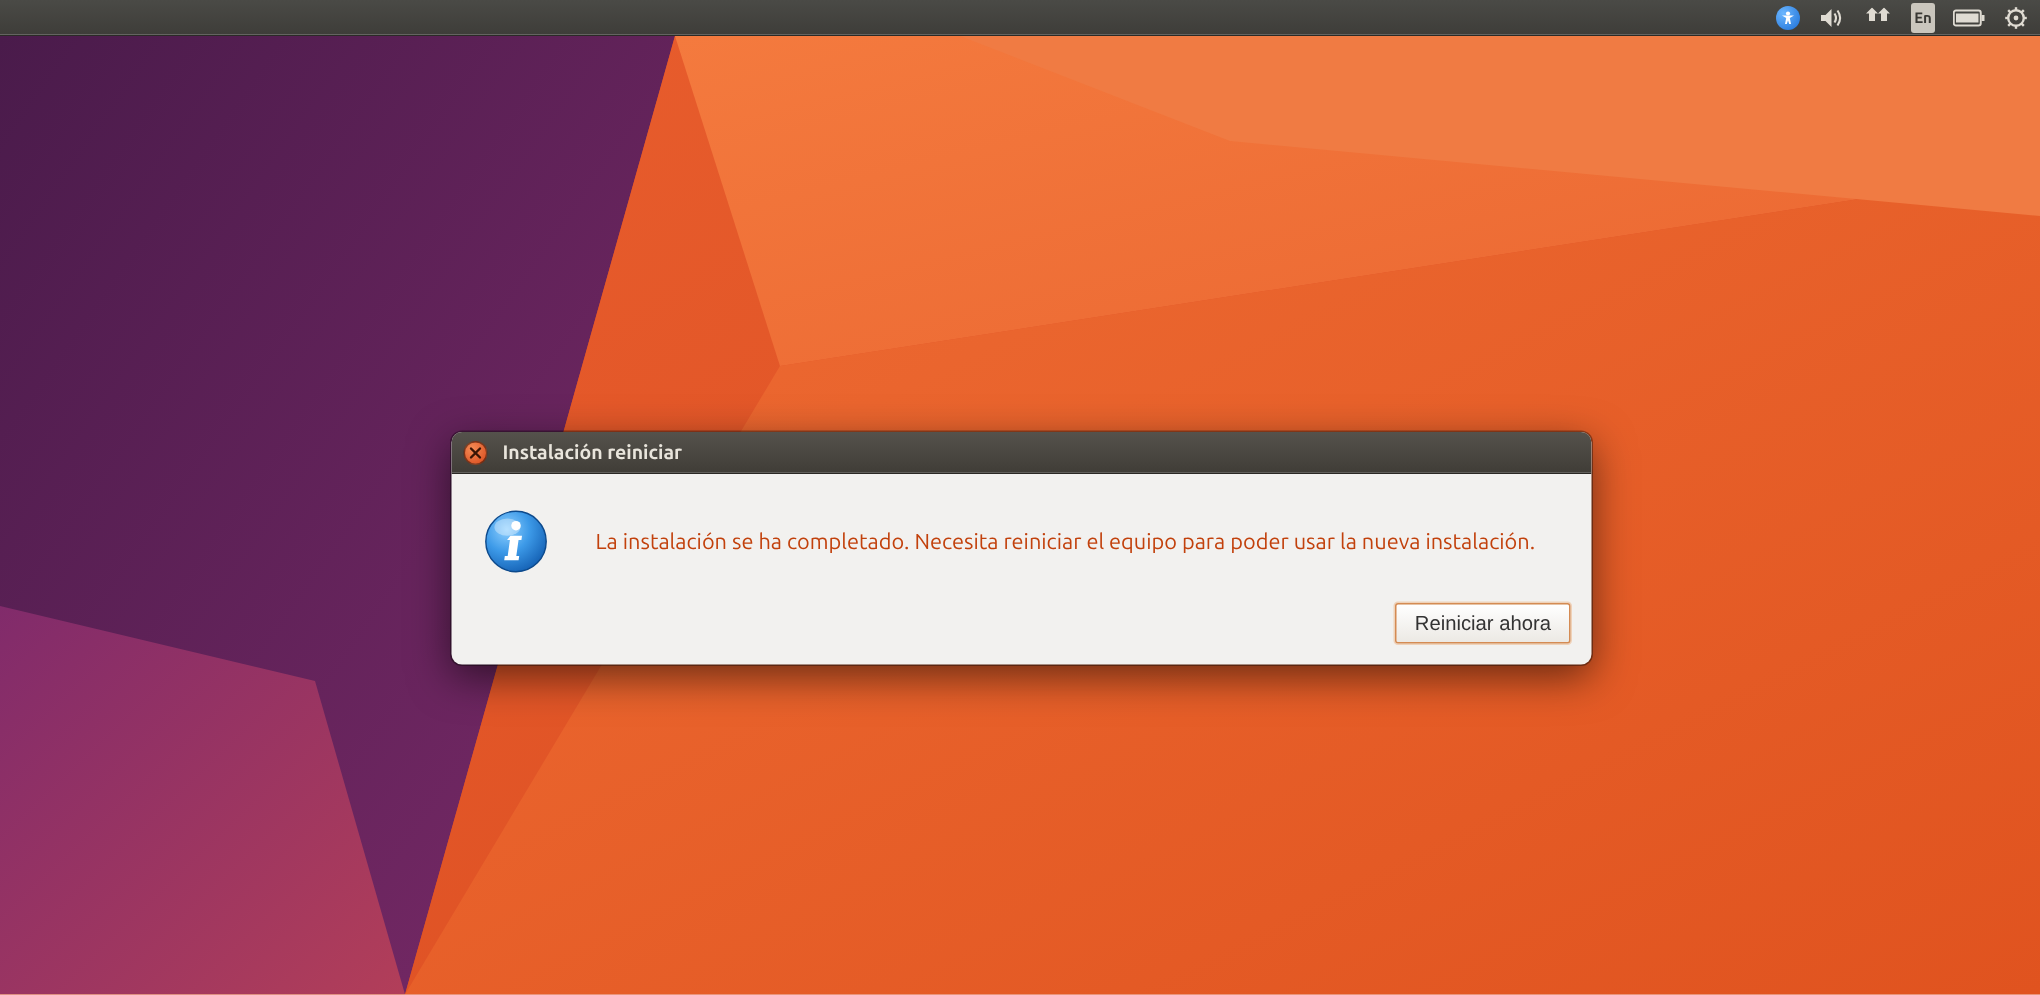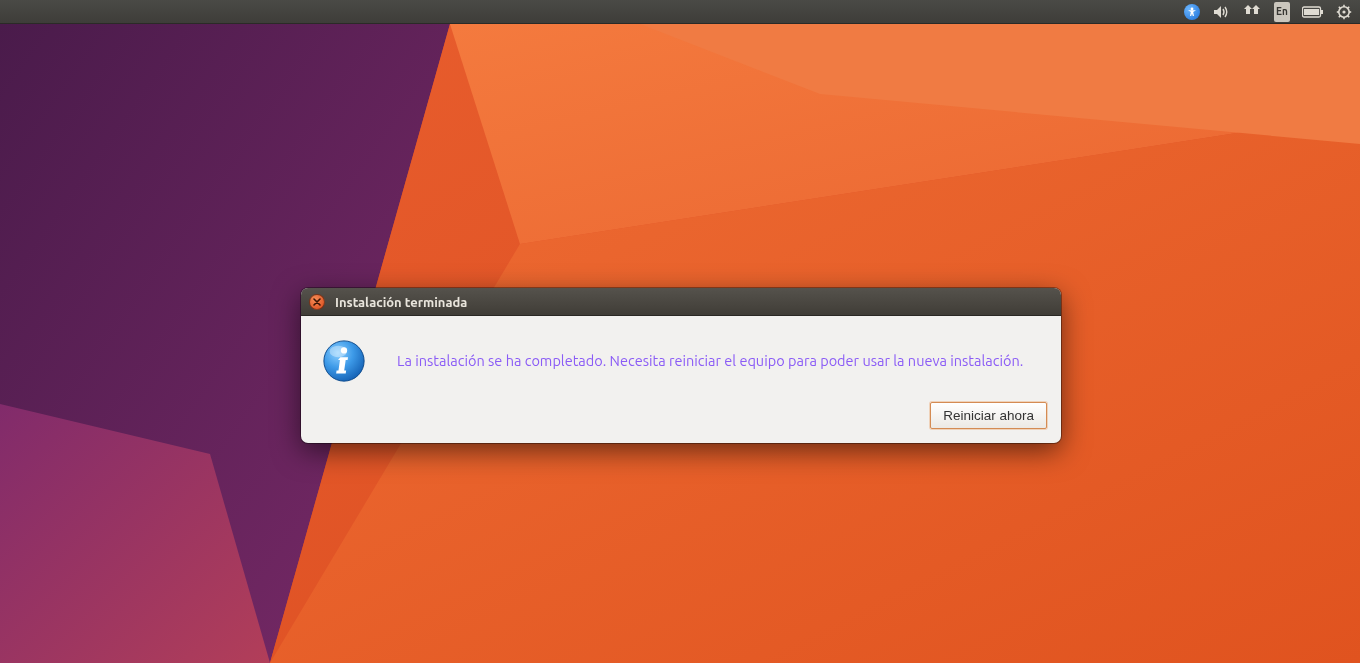--- a/index.html
+++ b/index.html
@@ -78,21 +78,21 @@
     }
     .close-btn svg { display:block; }
 
     .dialog-body {
       display: flex; align-items: center;
       padding: 22px 20px 8px 20px;
       gap: 30px;
     }
     .info-icon { width: 46px; height: 46px; flex-shrink: 0; }
     .dialog-msg {
-      color: #8b5cf6;
+      color: #c2410c;
       font-size: 14.5px;
       line-height: 1.35;
     }
     .dialog-actions {
       display: flex; justify-content: flex-end;
       padding: 10px 14px 14px 14px;
     }
     .btn {
       background: linear-gradient(to bottom, #ffffff, #ece9e4);
       border: 1px solid #d48b53;
@@ -192,21 +192,21 @@
   </svg>
 </div>
 
 <div class="dialog">
   <div class="titlebar">
     <div class="close-btn">
       <svg width="8" height="8" viewBox="0 0 8 8">
           <path d="M1 1 L7 7 M7 1 L1 7" stroke="#3a1505" stroke-width="1.6" stroke-linecap="round"></path>
         </svg>
     </div>
-    <div>Instalación terminada</div>
+    <div>Instalación reiniciar</div>
   </div>
   <div class="dialog-body">
     <svg class="info-icon" viewBox="0 0 48 48">
       <defs>
         <radialGradient id="ig" cx="35%" cy="30%" r="75%">
           <stop offset="0" stop-color="#8fd0ff"></stop>
           <stop offset="0.5" stop-color="#3d9ae8"></stop>
           <stop offset="1" stop-color="#1562b5"></stop>
         </radialGradient>
       </defs>

